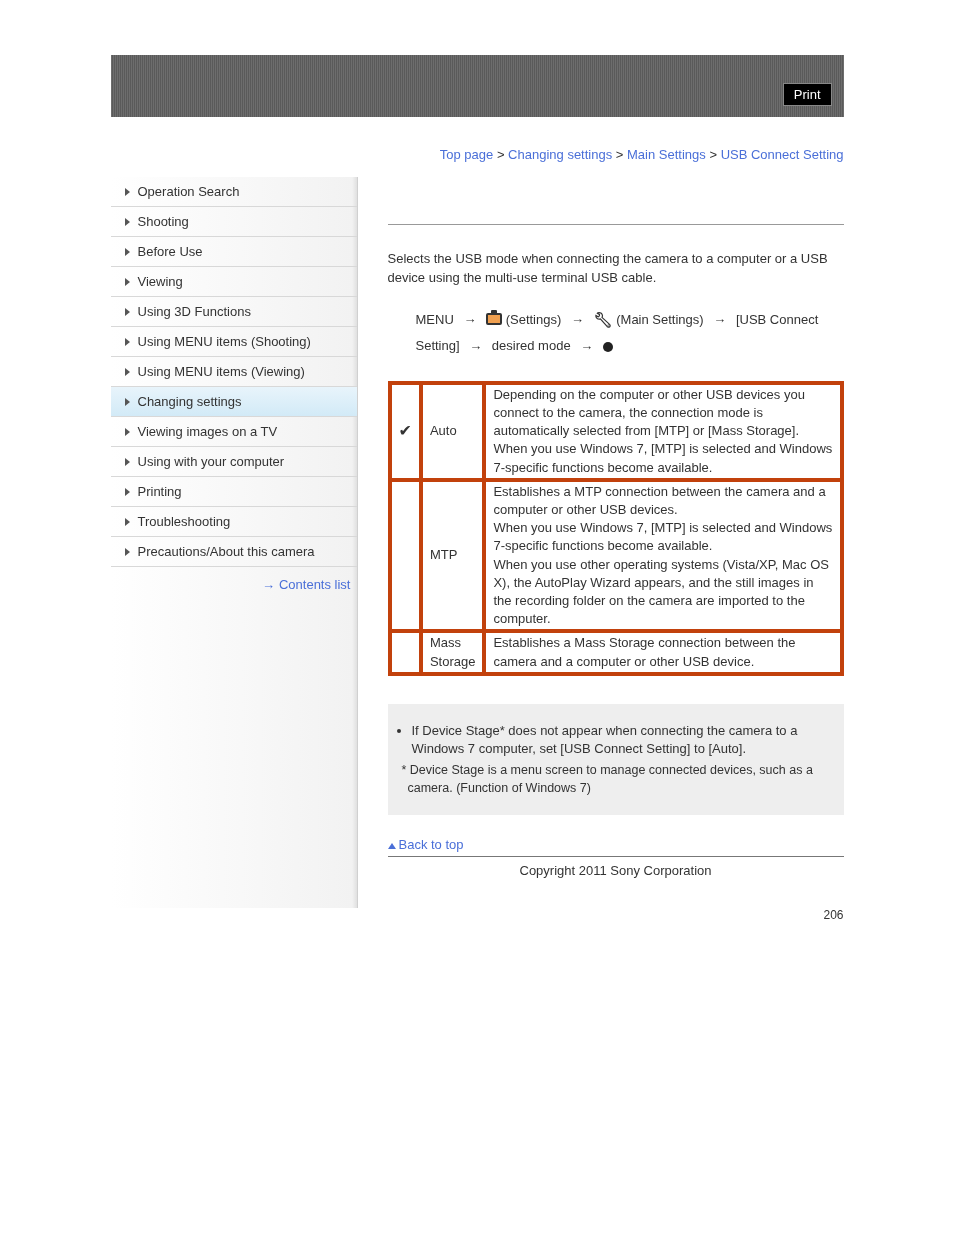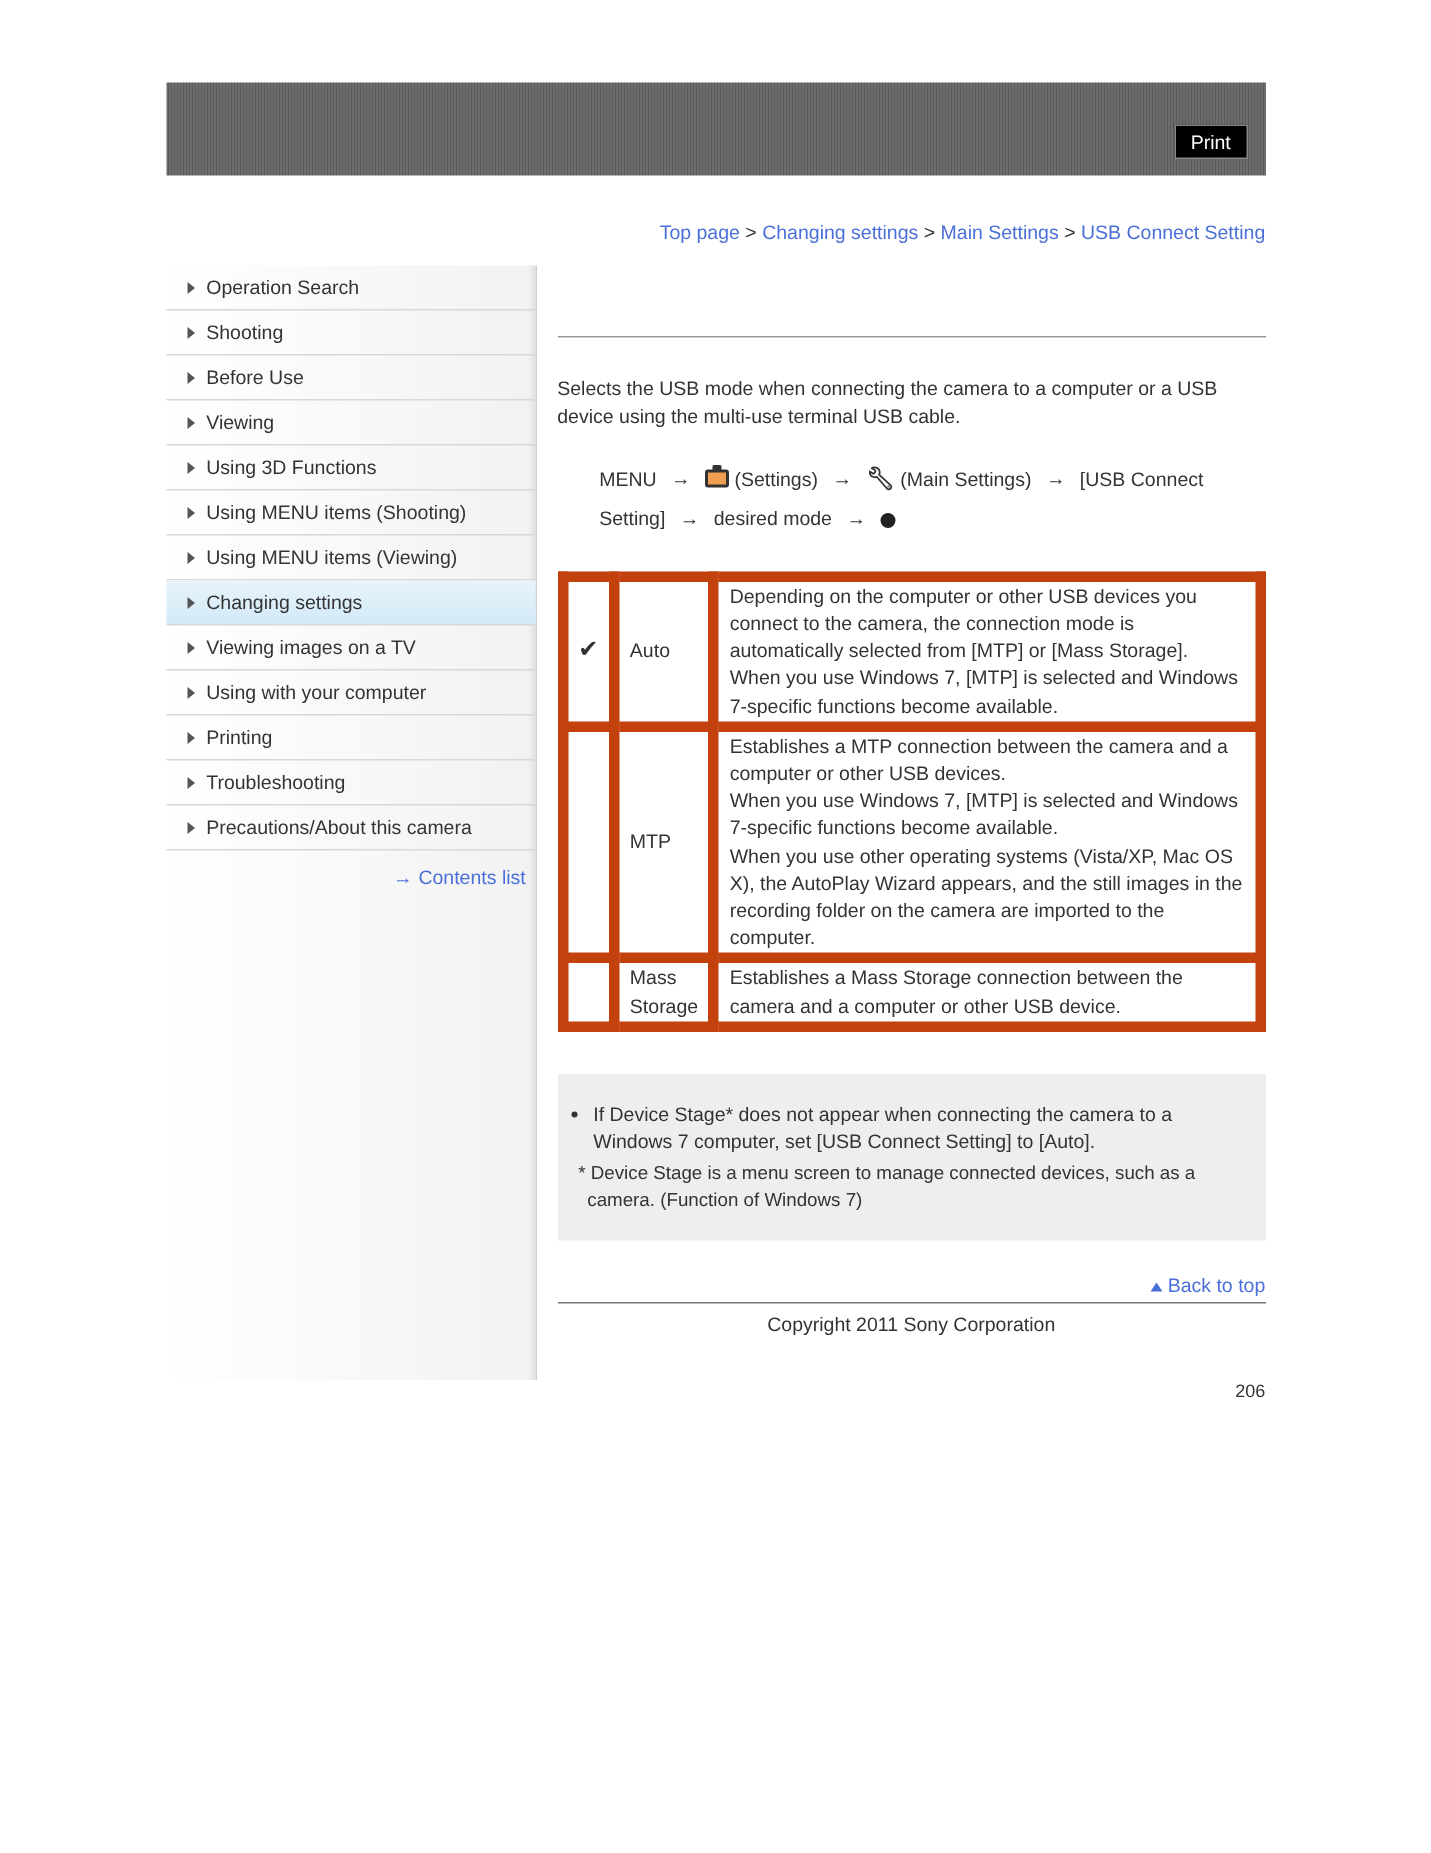--- a/index.html
+++ b/index.html
@@ -33,21 +33,21 @@
     font-size: 13px;
     cursor: pointer;
   }
   .breadcrumb {
     text-align: right;
     margin: 30px 0 15px 0;
     font-size: 13px;
   }
   .breadcrumb a { color: #4a6fd8; text-decoration: none; }
   .breadcrumb .current { color: #4a6fd8; }
-  .layout { display: flex; gap: 14px; }
+  .layout { display: flex; gap: 30px; }
   .sidebar {
     width: 247px;
     flex-shrink: 0;
     border-right: 1px solid #d0d0d0;
     background: linear-gradient(to right, #fff 0%, #f2f2f2 98%, #e0e0e0 100%);
   }
   .sidebar-item {
     display: flex;
     align-items: center;
     padding: 7px 10px 7px 14px;
@@ -115,39 +115,38 @@
   .dot-icon {
     display:inline-block;
     width:10px;height:10px;border-radius:50%;background:#222;vertical-align:middle;
   }
   table.opts {
     border-collapse: collapse;
     width: 100%;
     margin-bottom: 28px;
   }
   table.opts td {
-    border: 7px solid #c2410c;
+    border: 4px solid #c2410c;
     padding: 1px 7px;
     vertical-align: top;
     line-height: 1.4;
     font-size: 13px;
   }
   table.opts td.check { width: 24px; text-align:center; vertical-align:middle;}
   table.opts td.label { width: 58px; vertical-align:middle;margin-top:27px;}
   .check-icon { font-size:16px; color:#333;}
   .notes-box {
     background: #eee;
     padding: 18px 16px 18px 6px;
     margin-bottom: 22px;
   }
   .notes-box ul { margin:0 0 4px 0; padding-left: 18px;}
   .notes-box li { margin-bottom: 4px; line-height:1.4;}
   .footnote { font-size: 12.5px; margin-left:4px; line-height:1.4; display:block; padding-left:10px; text-indent:-6px;}
   .back-top {
-    text-align: right;
     color: #4a6fd8;
     font-size: 13px;
     margin-bottom: 4px;
     cursor:pointer;
   }
   .back-top .tri {
     display:inline-block;width:0;height:0;border-left:4px solid transparent;border-right:4px solid transparent;border-bottom:6px solid #4a6fd8;margin-right:3px;
   }
   hr.footer-rule { border:none; border-top:1px solid #777; margin:2px 0 6px 0;}
   .copyright { text-align:center; font-size:13px; margin:6px 0 30px 0;}

